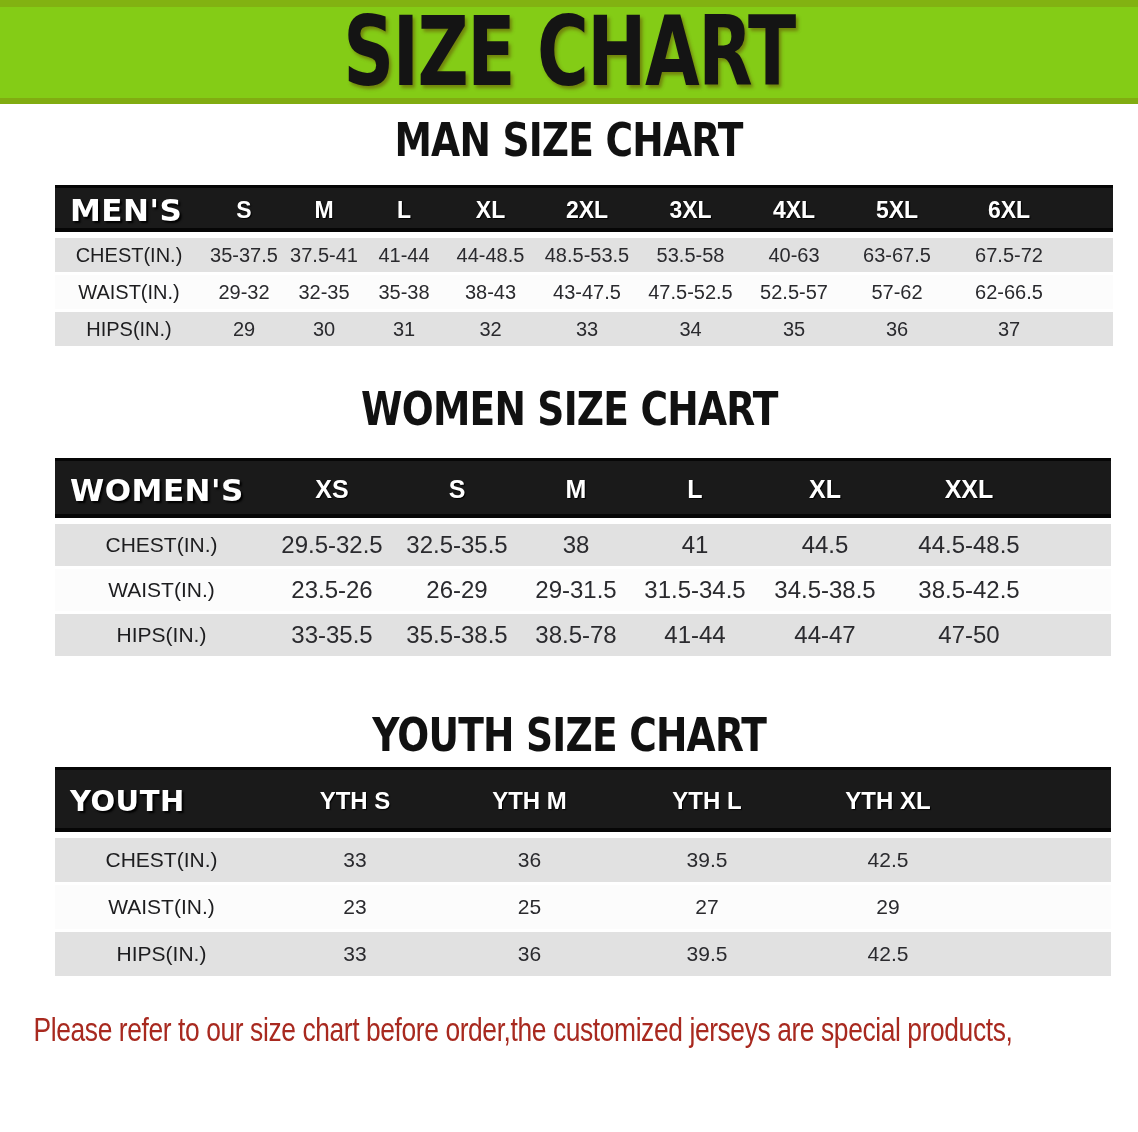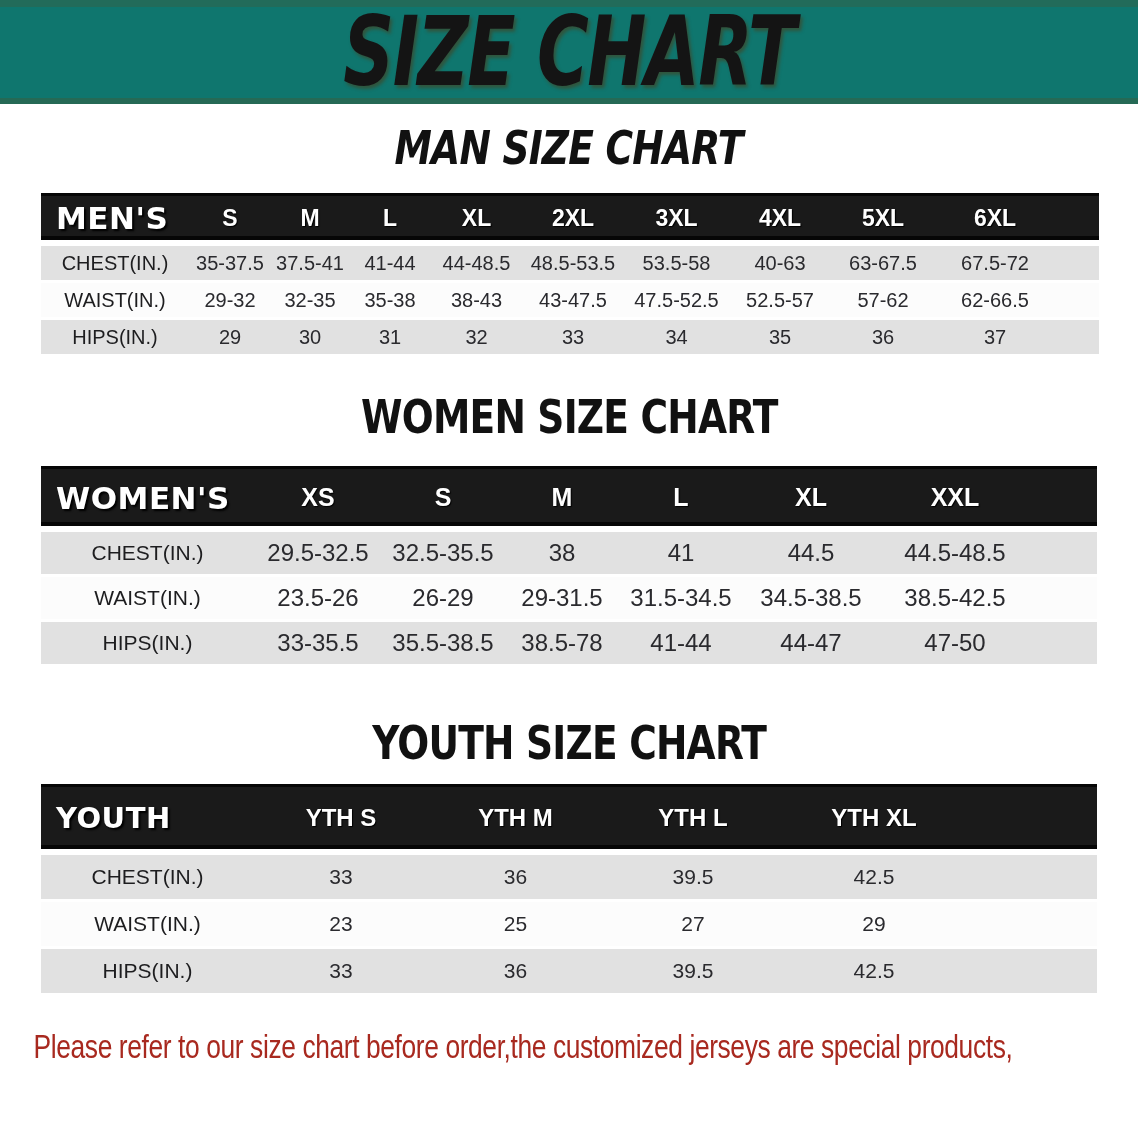--- a/index.html
+++ b/index.html
@@ -51,26 +51,26 @@
     display: inline-block;
     font-family: "DejaVu Sans", sans-serif;
     font-weight: bold;
     font-size: 47px;
     color: #111111;
     letter-spacing: -1px;
     transform: scaleX(0.80);
     transform-origin: center;
     white-space: nowrap;
   }
-  .title-men   { padding-top: 20px; padding-bottom: 22px; font-style: italic; }
+  .title-men   { padding-top: 12px; padding-bottom: 22px; }
   .title-women { padding-top: 36px; padding-bottom: 26px; }
-  .title-youth { padding-top: 52px; padding-bottom: 18px; }
-
-  
-  .table-wrap { padding: 0 41px; }
+  .title-youth { padding-top: 52px; padding-bottom: 9px; }
+
+  
+  .table-wrap { padding: 0 55px; }
   table.size-table {
     width: 1056px;
     border-collapse: collapse;
     table-layout: fixed;
   }
   table.size-table th, table.size-table td {
     overflow: hidden;
     white-space: nowrap;
   }
   
@@ -135,21 +135,21 @@
     transform: scaleX(0.80);
     transform-origin: left top;
     white-space: nowrap;
   }
 </style>
 </head>
 <body>
 
 <div class="page">
 
-  <header class="banner" style="background: #0f766e; font-style: italic;">
+  <header class="banner" style="background: #84cc16;">
     <span class="banner-title">SIZE CHART</span>
   </header>
 
   <section>
     <h2 class="section-title title-men">
       <span class="stretch">MAN SIZE CHART</span>
     </h2>
     <div class="table-wrap">
       <table class="size-table men-table">
           <colgroup>

